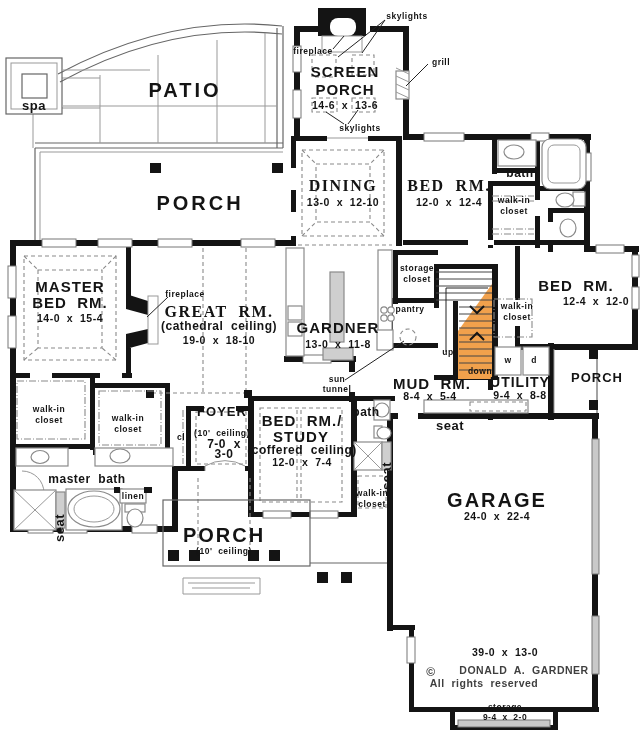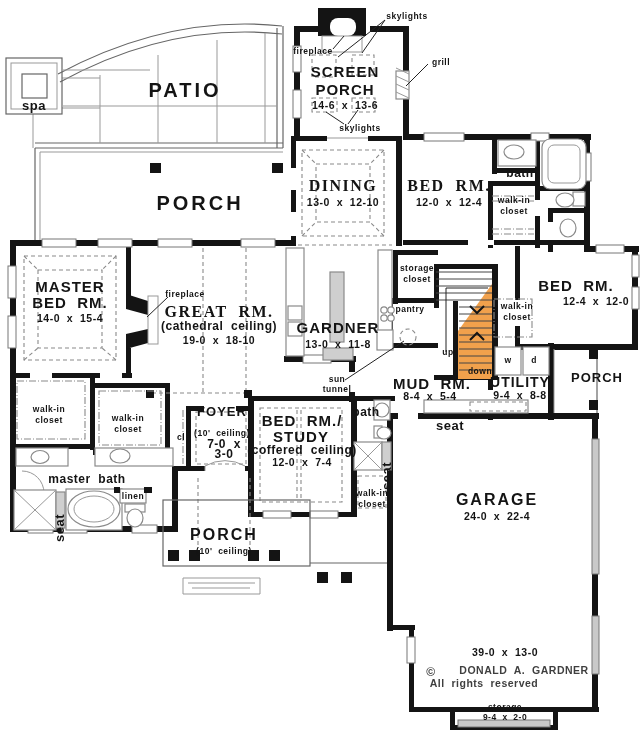--- a/index.html
+++ b/index.html
@@ -2,21 +2,21 @@
 <html><head>
 <meta charset="utf-8">
 <style>
   html,body{margin:0;padding:0;background:#fff;}
   #plan{position:relative;width:642px;height:740px;background:#fff;overflow:hidden;
         font-family:"Liberation Sans","DejaVu Sans",sans-serif;}
   #plan svg{position:absolute;left:0;top:0;}
   .lbl{position:absolute;transform:translate(-50%,-50%);font-weight:bold;color:#141414;
        white-space:pre;text-align:center;line-height:1.05;letter-spacing:.5px;z-index:5;}
   .s20{font-size:20px;letter-spacing:3px;}
-  .s17{font-size:16px;letter-spacing:2px;}
+  .s17{font-size:20px;letter-spacing:2px;}
   .s16{font-size:16px;letter-spacing:1.5px;font-family:Liberation Serif, serif;}
   .s15{font-size:15px;letter-spacing:1px;}
   .s14{font-size:14px;letter-spacing:1px;}
   .s13{font-size:13px;letter-spacing:1px;}
   .s12{font-size:12px;letter-spacing:.5px;}
   .s10{font-size:10.5px;letter-spacing:.5px;}
   .s9{font-size:12px;}
   .s8{font-size:8.5px;}
   .s7{font-size:13px;margin-top:20px;}
   .gray{color:#3f3f3f;}

